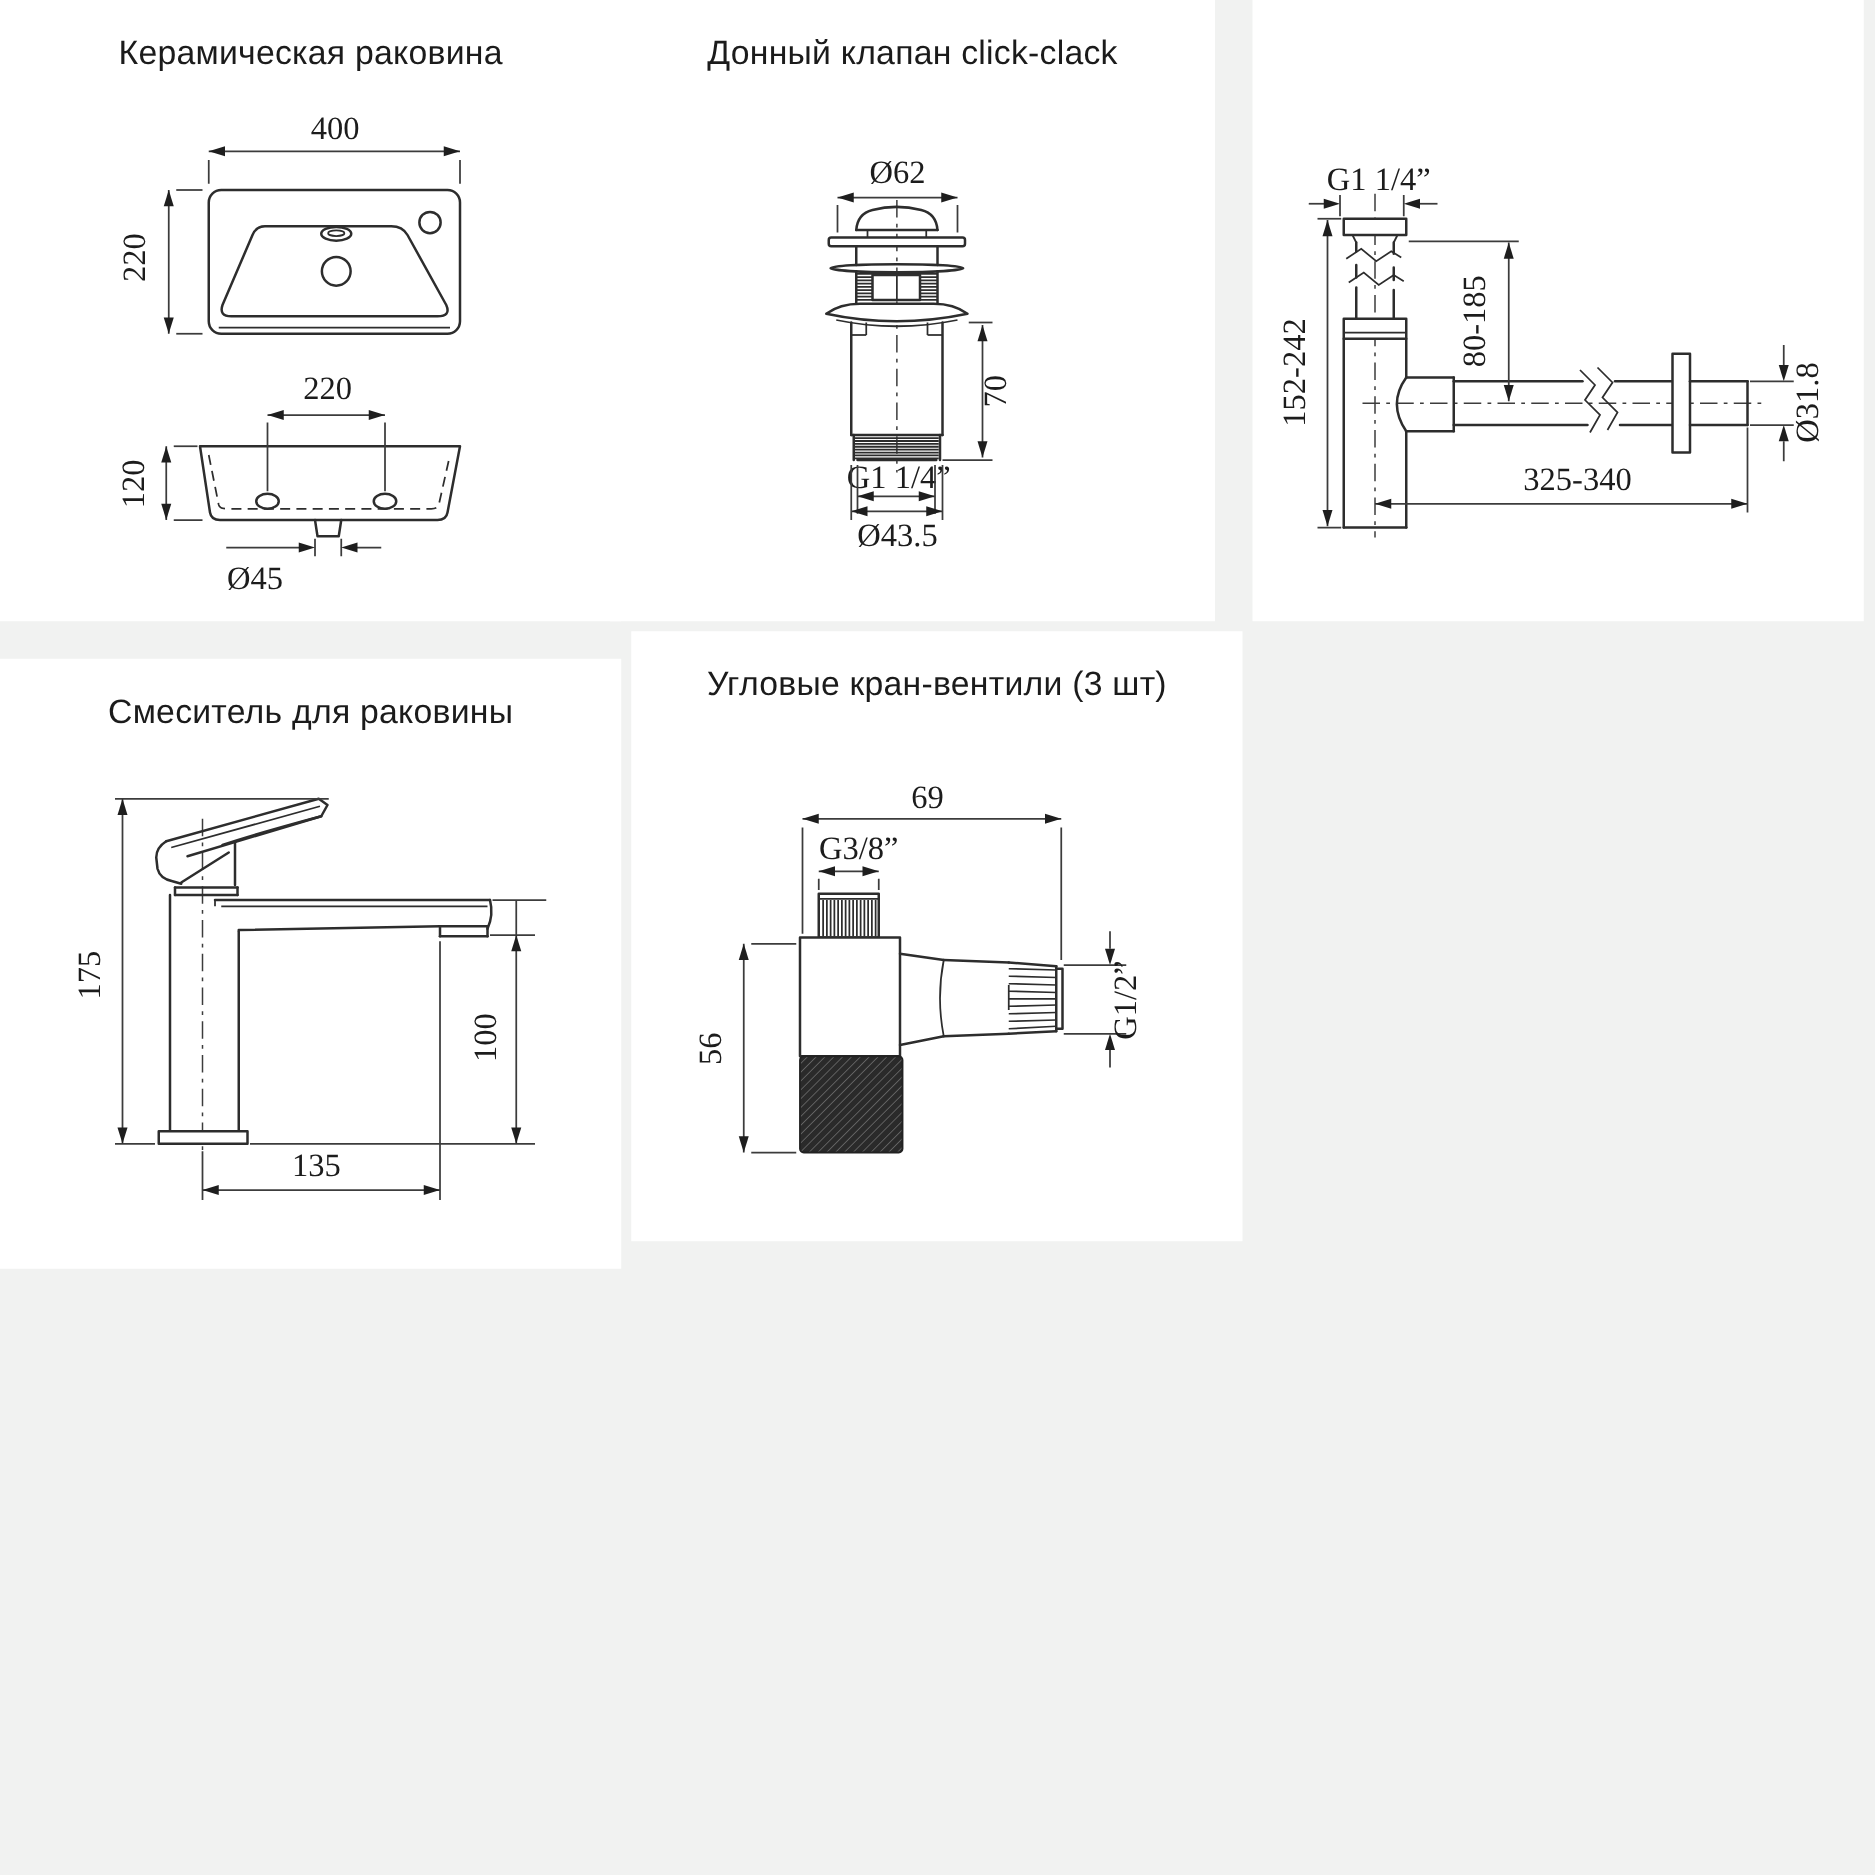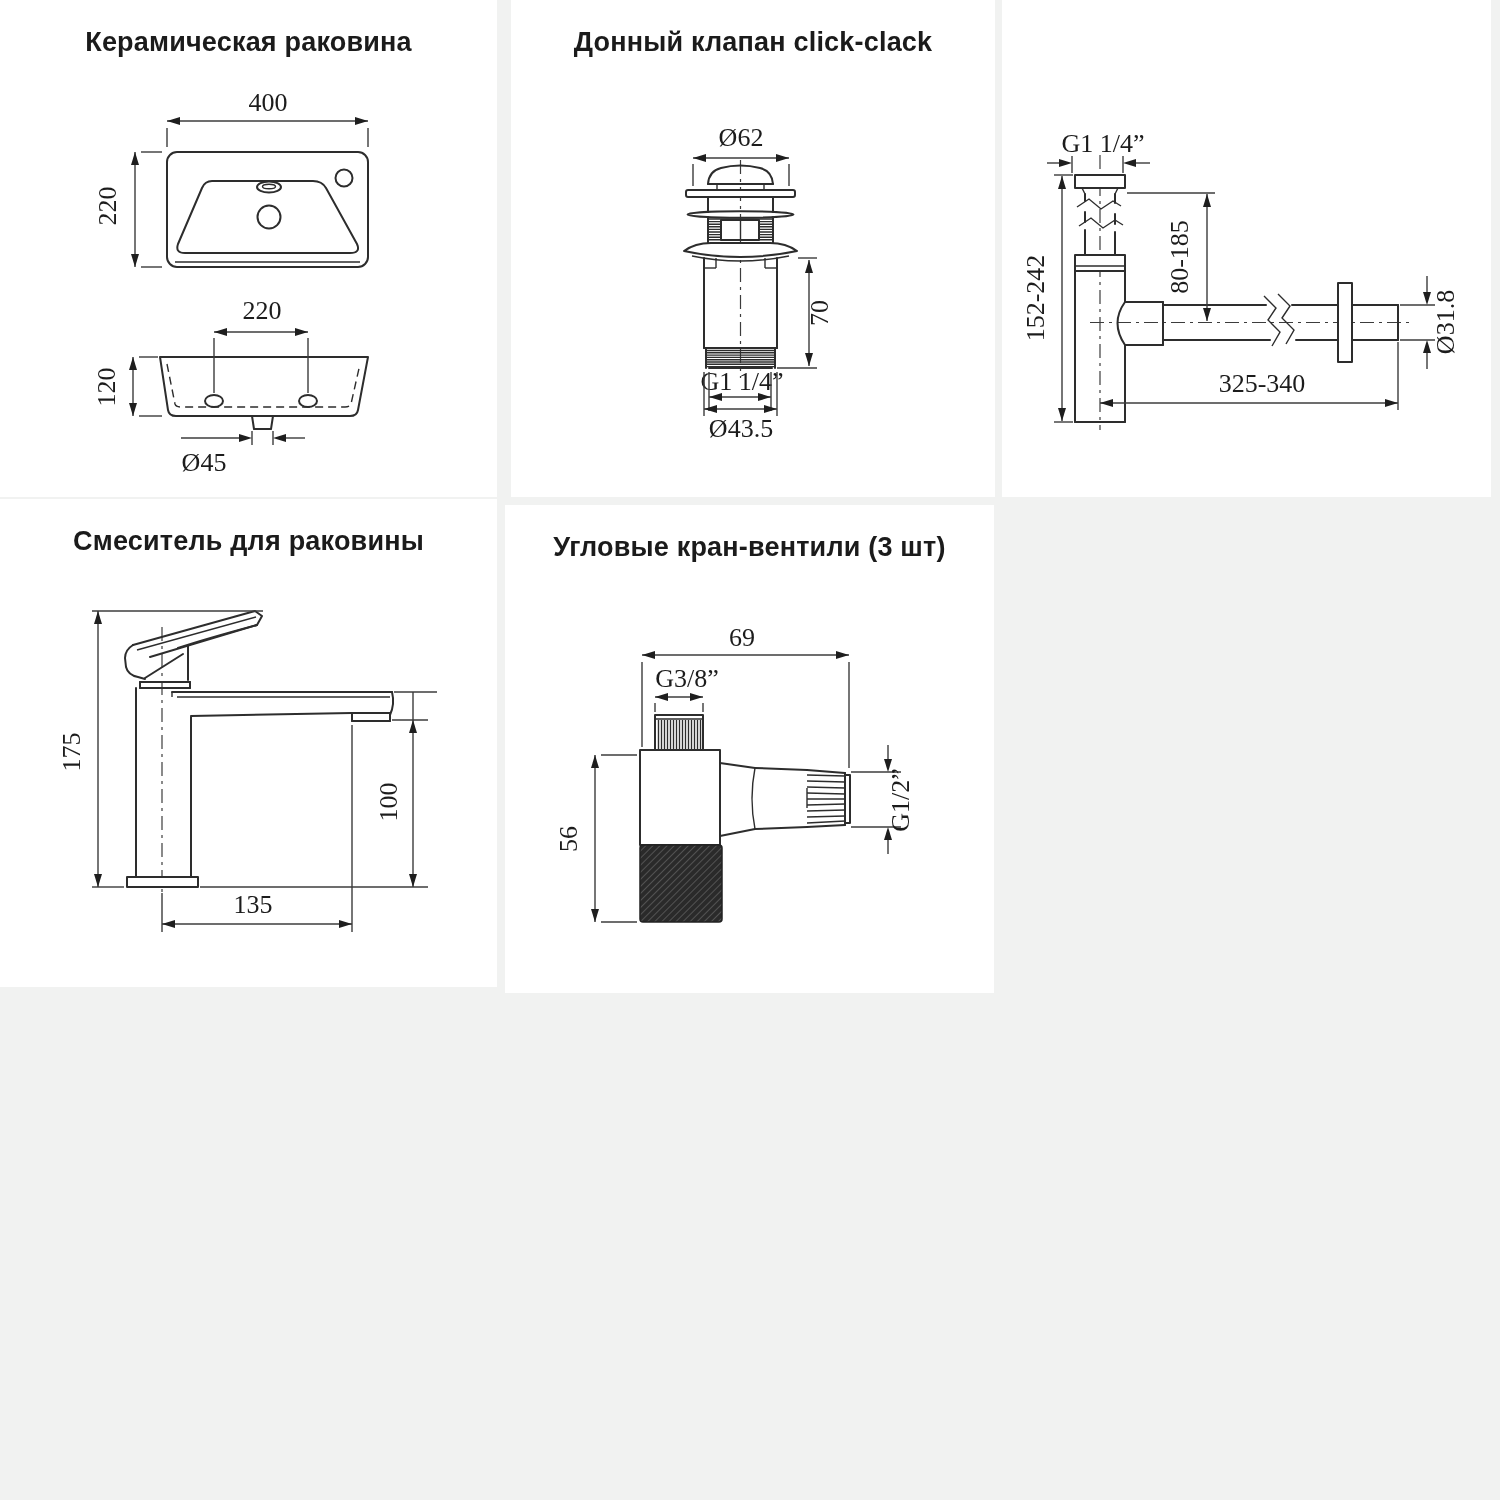--- a/index.html
+++ b/index.html
@@ -7,21 +7,21 @@
     width:1500px;height:1500px;position:relative;
     background:#f1f2f1;
     font-family:"Liberation Sans",sans-serif;
   }
   .tile{
     position:absolute;background:#ffffff;overflow:hidden;
   }
   .tile-title{
     position:absolute;top:27px;left:0;right:0;text-align:center;
     font-family:"Liberation Sans",sans-serif;
-    font-weight:700;font-size:27px;letter-spacing:.2px;color:#1b1b1b;
+    font-weight:400;font-size:27px;letter-spacing:.2px;color:#1b1b1b;
     white-space:nowrap;
   }
   .tile svg{position:absolute;left:0;top:0;}
   .dim-text{
     font-family:"Liberation Serif",serif;
     font-size:26px;fill:#1c1c1c;
   }
   .main{stroke:#2d2d2d;stroke-width:2;fill:none;stroke-linejoin:round;stroke-linecap:round;}
   .thin{stroke:#2d2d2d;stroke-width:1.4;fill:none;}
   .dim{stroke:#3c3c3c;stroke-width:1.4;fill:none;}
@@ -85,21 +85,21 @@
       <line class="dim" x1="273" y1="431" x2="273" y2="445"></line>
       <line class="dim" x1="181" y1="438" x2="240" y2="438"></line>
       <line class="dim" x1="285" y1="438" x2="305" y2="438"></line>
       <polygon class="arrow" points="252,438 239,434 239,442"></polygon>
       <polygon class="arrow" points="273,438 286,434 286,442"></polygon>
       <text class="dim-text" x="204" y="471" text-anchor="middle">Ø45</text>
     </g>
   </svg>
 </div>
 
-<div class="tile" style="left:511px;top:0;width:484px;height:497px">
+<div class="tile" style="left:488px;top:0;width:484px;height:497px">
   <div class="tile-title">Донный клапан click-clack</div>
   <svg width="489" height="497" viewBox="0 0 489 497">
     <g>
       <line class="cl" x1="229.5" y1="160" x2="229.5" y2="378"></line>
       <path class="main" d="M 197,184 Q 198,171 210,168 Q 229,163 249,168 Q 261,171 262,184"></path>
       <line class="main" x1="197" y1="184" x2="262" y2="184"></line>
       <line class="thin" x1="206" y1="184" x2="206" y2="190"></line>
       <line class="thin" x1="253" y1="184" x2="253" y2="190"></line>
       <rect class="main whitefill" x="175" y="190" width="109" height="7" rx="2"></rect>
       <line class="main" x1="197" y1="197" x2="197" y2="212"></line>
@@ -237,21 +237,21 @@
       <text class="dim-text" text-anchor="middle" transform="translate(452,322) rotate(-90)">Ø31.8</text>
       <line class="dim" x1="98" y1="403" x2="396" y2="403"></line>
       <polygon class="arrow" points="98,403 111,399 111,407"></polygon>
       <polygon class="arrow" points="396,403 383,399 383,407"></polygon>
       <line class="dim" x1="396" y1="342" x2="396" y2="410"></line>
       <text class="dim-text" x="260" y="392" text-anchor="middle">325-340</text>
     </g>
   </svg>
 </div>
 
-<div class="tile" style="left:0;top:499px;width:497px;height:488px">
+<div class="tile" style="left:0;top:527px;width:497px;height:488px">
   <div class="tile-title">Смеситель для раковины</div>
   <svg width="497" height="488" viewBox="0 0 497 488">
     <g>
       <line class="cl" x1="162" y1="128" x2="162" y2="396"></line>
       <path class="main" d="M 133,146 L 255,112 L 262,117 L 257,126 L 150,158"></path>
       <line class="thin" x1="137" y1="151" x2="256" y2="118"></line>
       <path class="main" d="M 133,146 Q 125,151 125,159 L 126,168 Q 128,176 138,178 L 145,180"></path>
       <path class="main" d="M 257,126 Q 205,140 178,149"></path>
       <line class="main" x1="188" y1="147" x2="188" y2="181"></line>
       <line class="main" x1="145" y1="179" x2="183" y2="155"></line>

